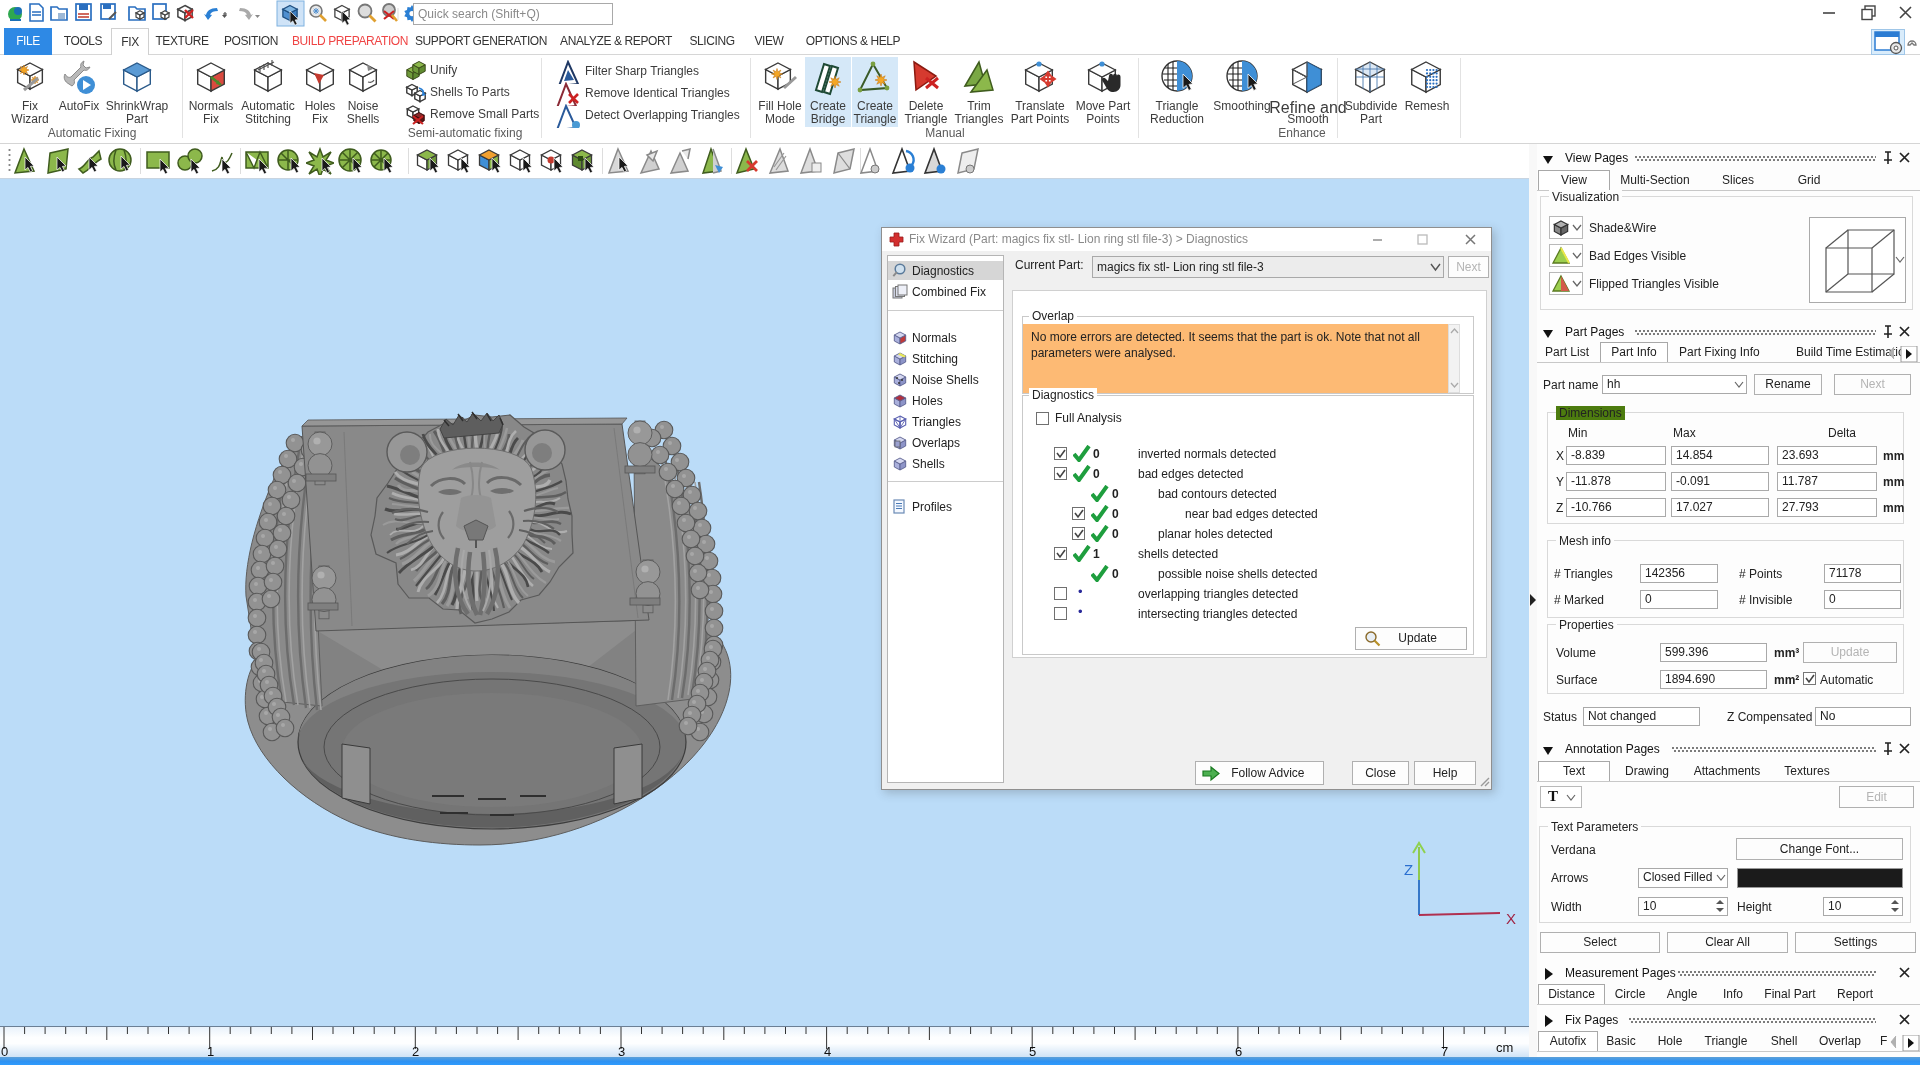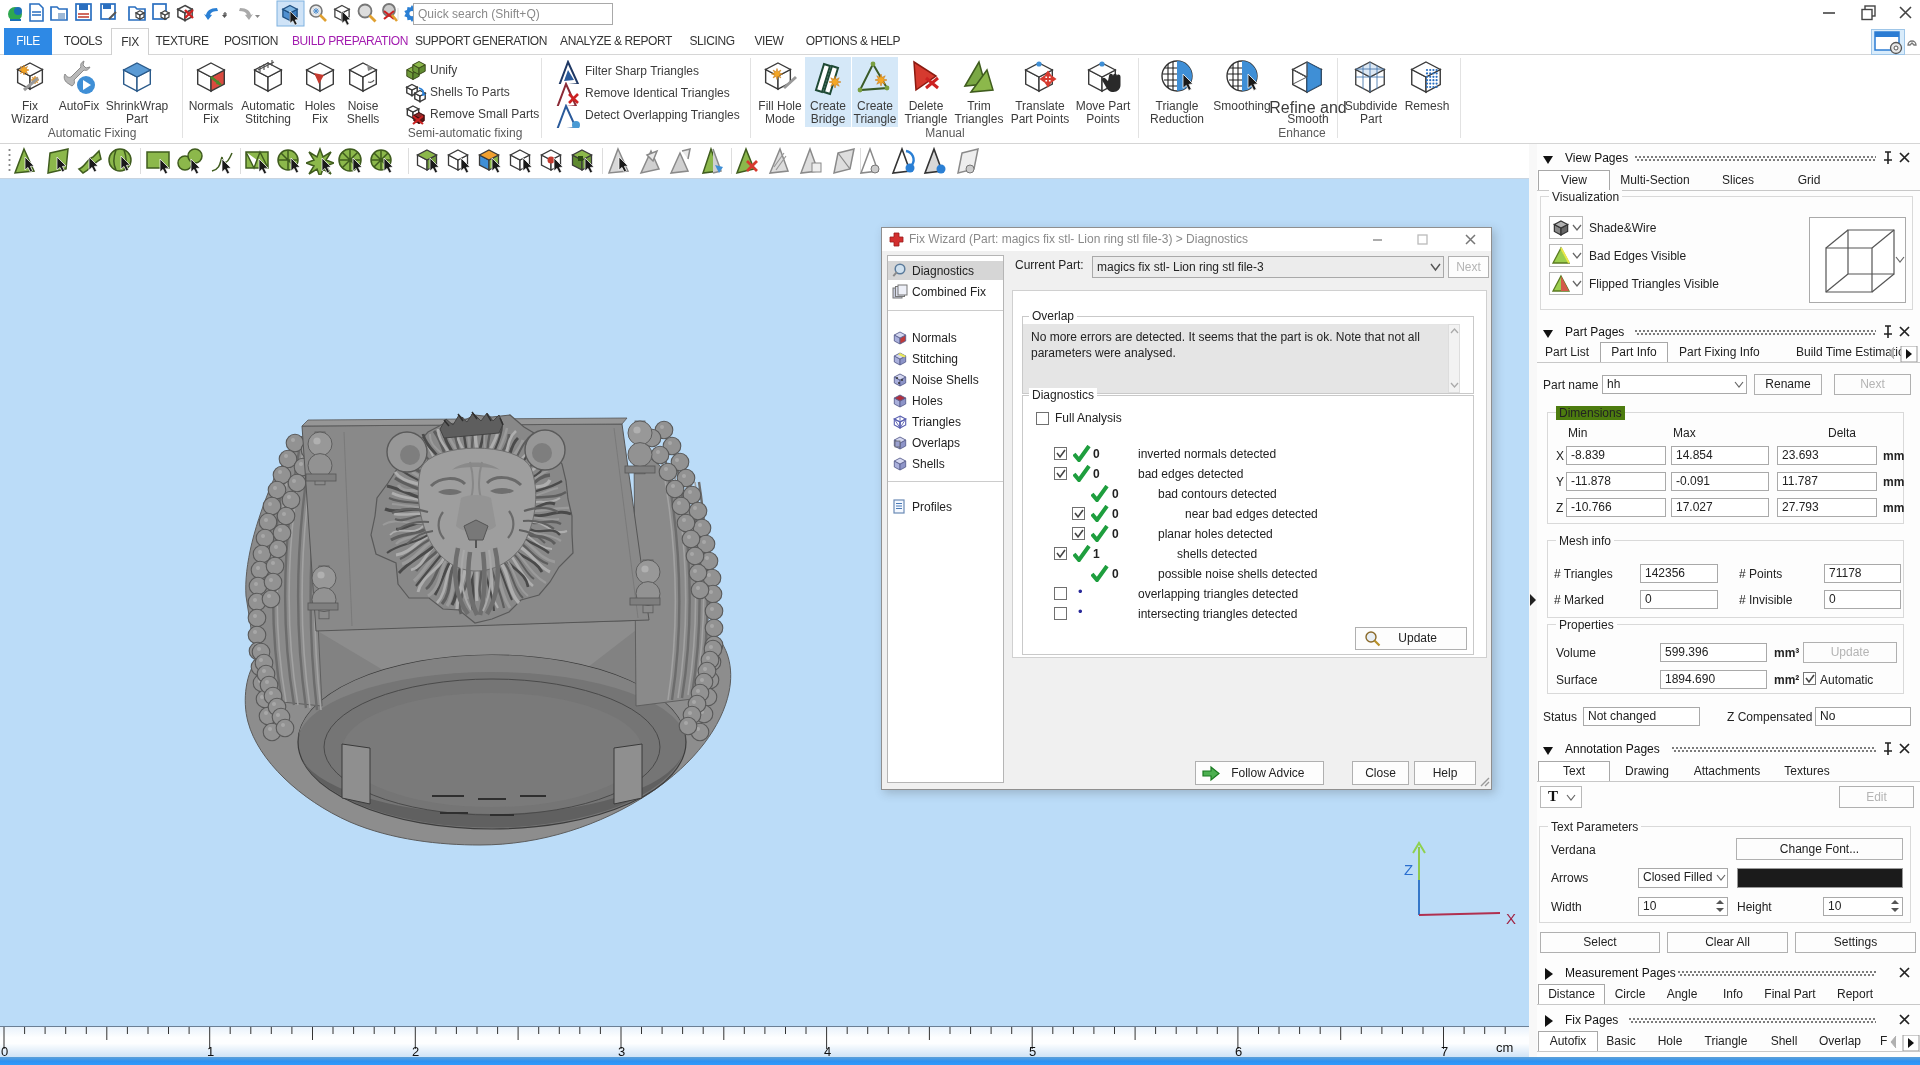--- a/index.html
+++ b/index.html
@@ -114,21 +114,21 @@
       <rect x="3" y="0" width="10" height="10" fill="none" stroke="#444" stroke-width="1.4"></rect>
       <rect x="0" y="3.5" width="10" height="10" fill="#fff" stroke="#444" stroke-width="1.4"></rect>
     </g>
     <path d="M90 7 l11 11 M101 7 l-11 11" stroke="#444" stroke-width="1.6"></path>
   </svg>
 <div class="abs" style="left:0;top:27px;width:1920px;height:28px;background:#fff;border-bottom:1px solid #d6d6d6;"></div>
 <div class="abs" style="left:4px;top:28px;width:48px;height:27px;background:#2e89e5;color:#fff;font-size:12px;letter-spacing:-0.4px;text-align:center;line-height:27px;">FILE</div>
 <div class="abs" style="left:-17px;top:28px;width:200px;height:27px;font-size:12px;letter-spacing:-0.4px;color:#333;text-align:center;line-height:27px;">TOOLS</div>
 <div class="abs" style="left:82px;top:28px;width:200px;height:27px;font-size:12px;letter-spacing:-0.4px;color:#333;text-align:center;line-height:27px;">TEXTURE</div>
 <div class="abs" style="left:151px;top:28px;width:200px;height:27px;font-size:12px;letter-spacing:-0.4px;color:#333;text-align:center;line-height:27px;">POSITION</div>
-<div class="abs" style="left:250px;top:28px;width:200px;height:27px;font-size:12px;letter-spacing:-0.4px;color:#a21caf;text-align:center;line-height:27px;">BUILD PREPARATION</div>
+<div class="abs" style="left:250px;top:28px;width:200px;height:27px;font-size:12px;letter-spacing:-0.4px;color:#ef4444;text-align:center;line-height:27px;">BUILD PREPARATION</div>
 <div class="abs" style="left:381px;top:28px;width:200px;height:27px;font-size:12px;letter-spacing:-0.4px;color:#333;text-align:center;line-height:27px;">SUPPORT GENERATION</div>
 <div class="abs" style="left:516px;top:28px;width:200px;height:27px;font-size:12px;letter-spacing:-0.4px;color:#333;text-align:center;line-height:27px;">ANALYZE &amp; REPORT</div>
 <div class="abs" style="left:612px;top:28px;width:200px;height:27px;font-size:12px;letter-spacing:-0.4px;color:#333;text-align:center;line-height:27px;">SLICING</div>
 <div class="abs" style="left:669px;top:28px;width:200px;height:27px;font-size:12px;letter-spacing:-0.4px;color:#333;text-align:center;line-height:27px;">VIEW</div>
 <div class="abs" style="left:753px;top:28px;width:200px;height:27px;font-size:12px;letter-spacing:-0.4px;color:#333;text-align:center;line-height:27px;">OPTIONS &amp; HELP</div>
 <div class="abs" style="left:111px;top:28px;width:38px;height:28px;background:#fff;border:1px solid #d0d0d0;border-bottom:none;font-size:12px;letter-spacing:-0.4px;color:#333;text-align:center;line-height:27px;">FIX</div>
 <div class="abs" style="left:1871px;top:29px;width:34px;height:26px;background:#d9ecfb;border:1px solid #9fc6e8;"></div>
 <svg class="abs" style="left:1872px;top:29px" width="46" height="26" viewBox="0 0 46 26">
     <rect x="3" y="3" width="24" height="18" fill="#fff" stroke="#2b7cd3" stroke-width="1.5"></rect>
     <rect x="3" y="3" width="24" height="5" fill="#2b7cd3"></rect>
@@ -1312,21 +1312,21 @@
 <div class="abs" style="left:888px;top:481px;width:115px;height:1px;background:#ccc;"></div>
 <div class="abs" style="left:1015px;top:258px;font-size:12px;color:#222;">Current Part:</div>
 <div class="inp" style="left:1092px;top:256px;width:352px;height:22px;line-height:18px;background:#ececec;">magics fix stl- Lion ring stl file-3</div>
 <svg class="abs" style="left:1430px;top:263px" width="11" height="9" viewBox="0 0 11 9">
     <path d="M1,1 L5.5,7 L10,1" fill="none" stroke="#555" stroke-width="1.4"></path>
   </svg>
 <div class="btn dis" style="left:1448px;top:256px;width:41px;height:22px;line-height:20px;">Next</div>
 <div class="abs" style="left:1012px;top:290px;width:475px;height:368px;background:#fff;border:1px solid #d0d0d0;"></div>
 <div class="gbox" style="left:1022px;top:316px;width:452px;height:78px;border-color:#c9c9c9;"></div>
 <div class="glab" style="left:1029px;top:309px;background:#fff;">Overlap</div>
-<div class="abs" style="left:1023px;top:324px;width:437px;height:69px;background:#e5e5e5;font-size:12px;color:#222;padding:5px 8px;line-height:16px;">No more errors are detected. It seems that the part is ok. Note that not all<br>parameters were analysed.</div>
+<div class="abs" style="left:1023px;top:324px;width:437px;height:69px;background:#fdba74;font-size:12px;color:#222;padding:5px 8px;line-height:16px;">No more errors are detected. It seems that the part is ok. Note that not all<br>parameters were analysed.</div>
 <div class="abs" style="left:1448px;top:324px;width:12px;height:69px;background:#f2f2f2;border:1px solid #ddd;"></div>
 <svg class="abs" style="left:1450px;top:327px" width="9" height="62" viewBox="0 0 9 62">
     <path d="M1,6 L4.5,2 L8,6 M1,56 L4.5,60 L8,56" fill="none" stroke="#aaa" stroke-width="1.3"></path>
   </svg>
 <div class="gbox" style="left:1022px;top:395px;width:452px;height:260px;border-color:#c9c9c9;"></div>
 <div class="glab" style="left:1029px;top:388px;background:#fff;">Diagnostics</div>
 <div class="abs" style="left:1036px;top:412px;width:13px;height:13px;border:1px solid #707070;background:#fff;"></div>
 <div class="abs" style="left:1055px;top:411px;font-size:12px;color:#222;">Full Analysis</div>
 <div class="abs" style="left:1054px;top:447px;width:13px;height:13px;border:1px solid #707070;background:#fff;"></div>
 <svg class="abs" style="left:1055px;top:448px" width="12" height="11" viewBox="0 0 12 11">
@@ -1370,21 +1370,21 @@
 <div class="abs" style="left:1112px;top:527px;font-size:12px;font-weight:bold;color:#222;">0</div>
 <div class="abs" style="left:1158px;top:527px;font-size:12px;color:#222;">planar holes detected</div>
 <div class="abs" style="left:1054px;top:547px;width:13px;height:13px;border:1px solid #707070;background:#fff;"></div>
 <svg class="abs" style="left:1055px;top:548px" width="12" height="11" viewBox="0 0 12 11">
     <path d="M2,5 L5,9 L10,2" fill="none" stroke="#444" stroke-width="1.6"></path>
   </svg>
 <svg class="abs" style="left:1073px;top:545px" width="18" height="17" viewBox="0 0 18 17">
     <path d="M1,9 L6,15 L16,1" fill="none" stroke="#1e9e3e" stroke-width="4"></path>
   </svg>
 <div class="abs" style="left:1093px;top:547px;font-size:12px;font-weight:bold;color:#222;">1</div>
-<div class="abs" style="left:1138px;top:547px;font-size:12px;color:#222;margin-left:39px;">shells detected</div>
+<div class="abs" style="left:1138px;top:547px;font-size:12px;color:#222;">shells detected</div>
 <svg class="abs" style="left:1091px;top:565px" width="18" height="17" viewBox="0 0 18 17">
     <path d="M1,9 L6,15 L16,1" fill="none" stroke="#1e9e3e" stroke-width="4"></path>
   </svg>
 <div class="abs" style="left:1112px;top:567px;font-size:12px;font-weight:bold;color:#222;">0</div>
 <div class="abs" style="left:1158px;top:567px;font-size:12px;color:#222;">possible noise shells detected</div>
 <div class="abs" style="left:1054px;top:587px;width:13px;height:13px;border:1px solid #707070;background:#fff;"></div>
 <div class="abs" style="left:1078px;top:584px;font-size:13px;color:#2a2a9a;">•</div>
 <div class="abs" style="left:1138px;top:587px;font-size:12px;color:#222;">overlapping triangles detected</div>
 <div class="abs" style="left:1054px;top:607px;width:13px;height:13px;border:1px solid #707070;background:#fff;"></div>
 <div class="abs" style="left:1078px;top:604px;font-size:13px;color:#2a2a9a;">•</div>

